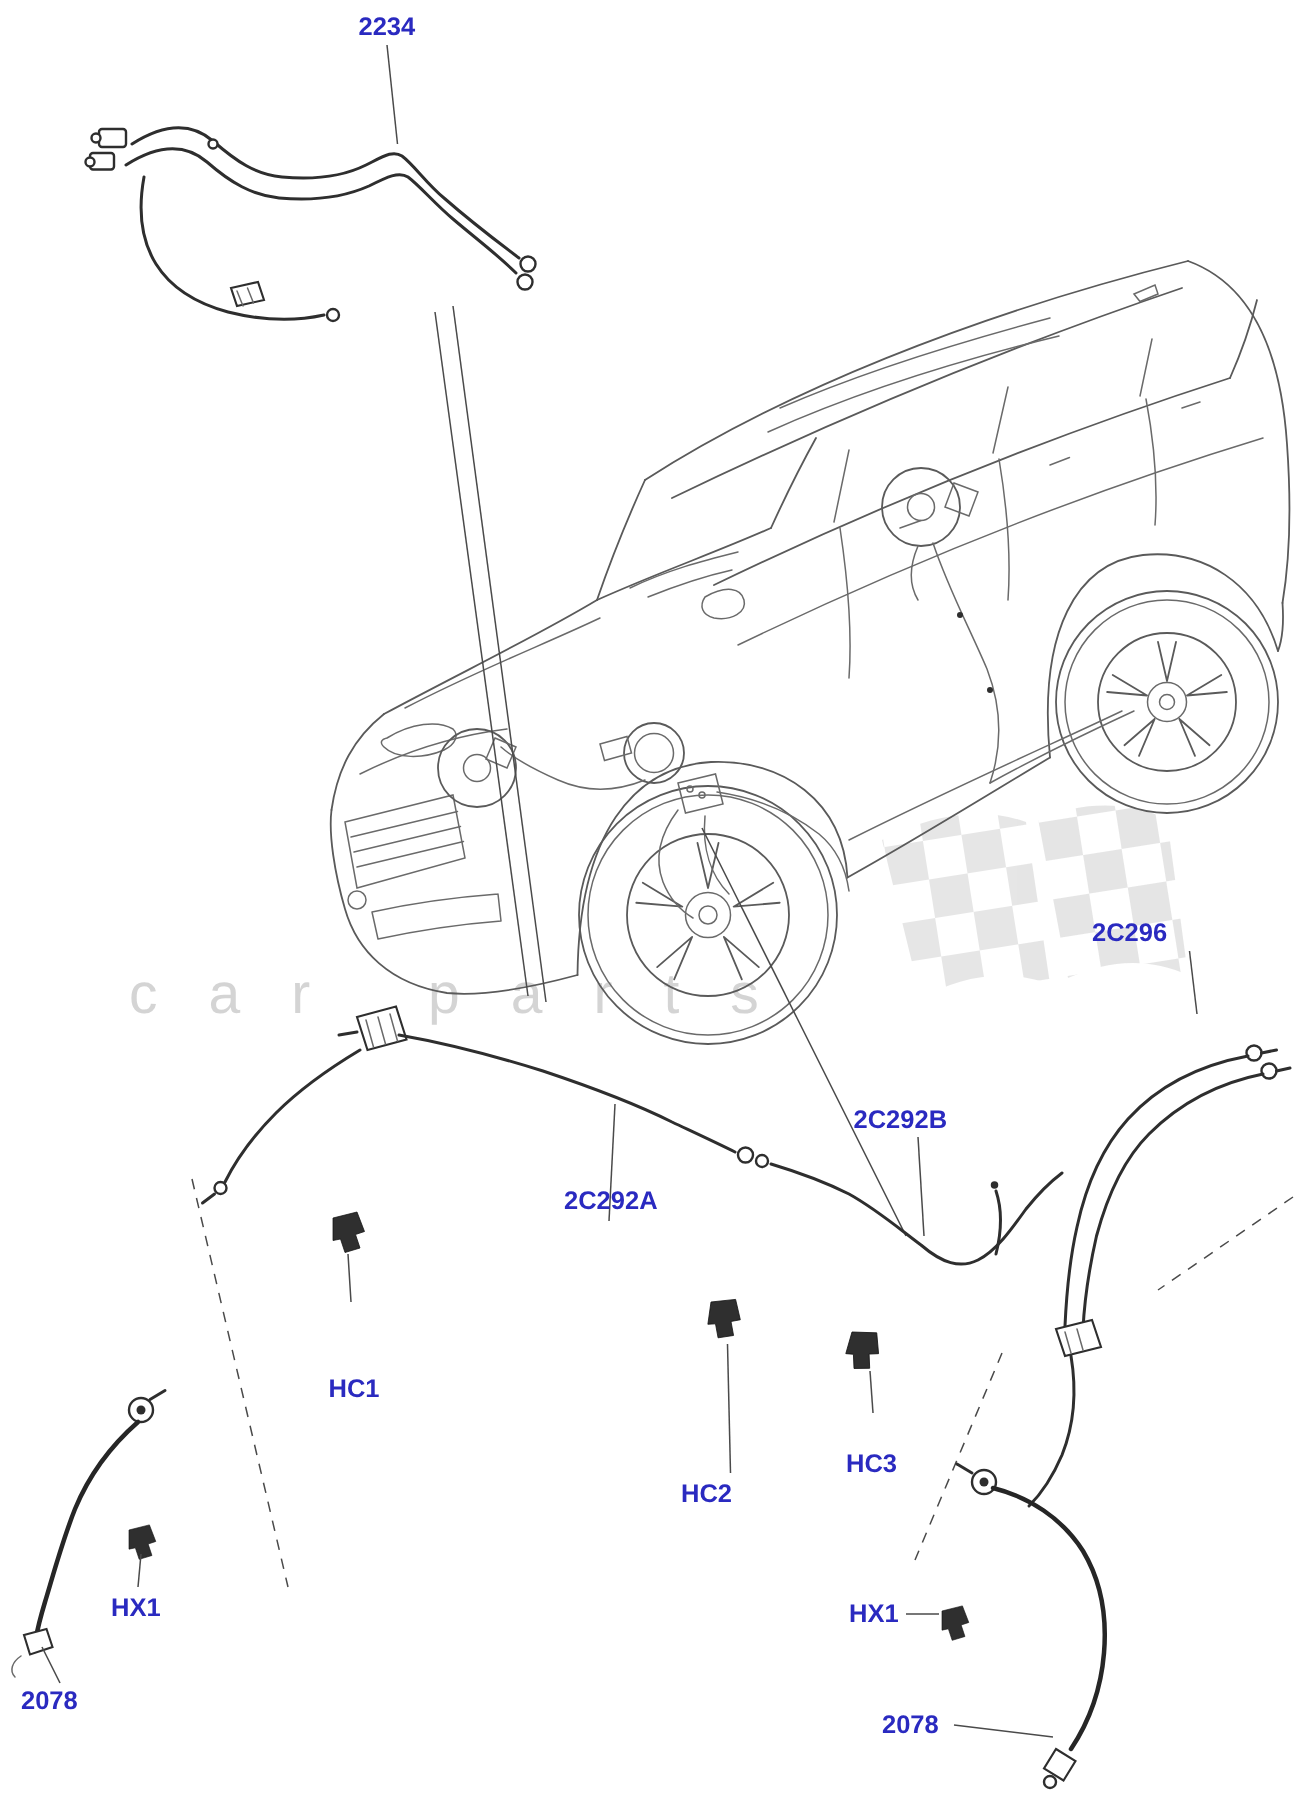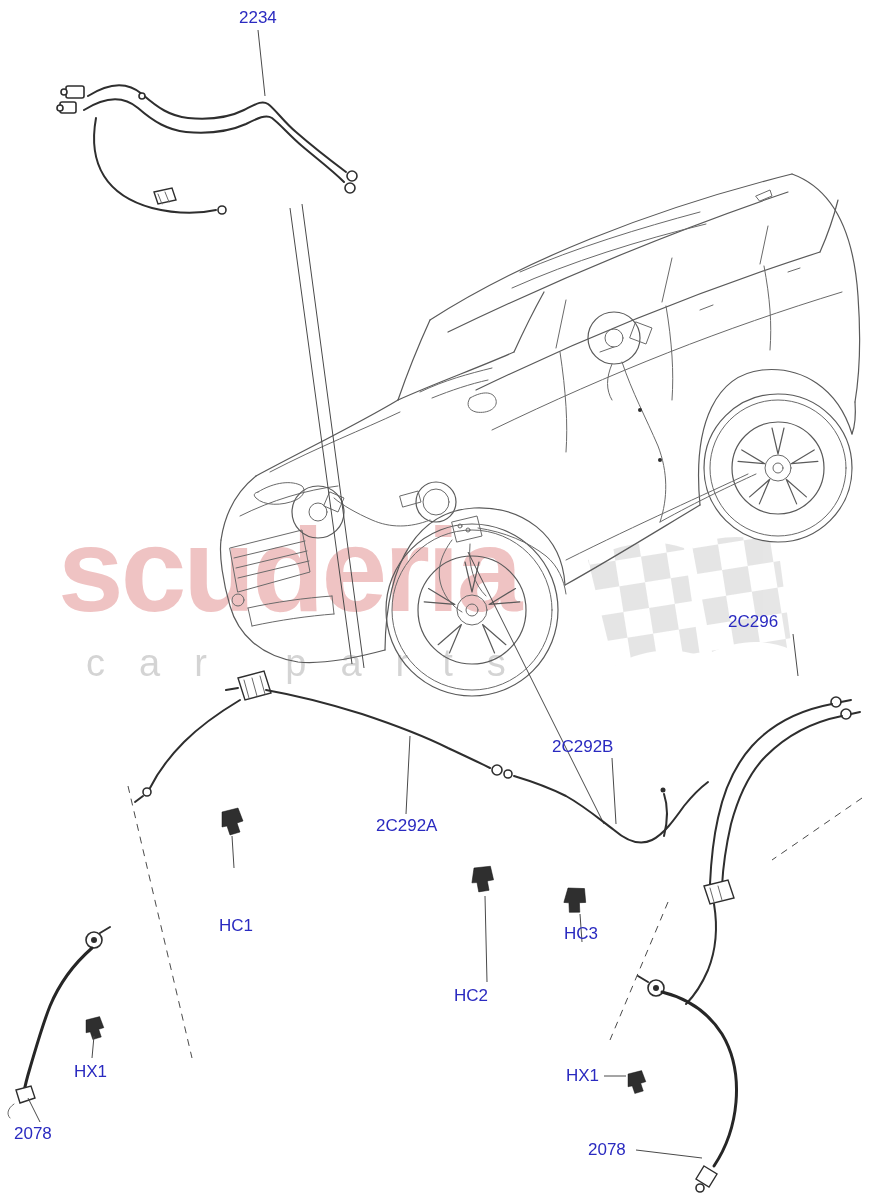--- a/index.html
+++ b/index.html
@@ -19,28 +19,27 @@
   .pipe{fill:none;stroke:#2e2e2e;stroke-width:2;stroke-linecap:round;stroke-linejoin:round;}
   .hose{fill:none;stroke:#262626;stroke-width:3;stroke-linecap:round;}
   .leader{fill:none;stroke:#4a4a4a;stroke-width:1;}
   .dash{fill:none;stroke:#4a4a4a;stroke-width:1;stroke-dasharray:7 6;}
   .fit{fill:#ffffff;stroke:#2e2e2e;stroke-width:1.6;}
   .fit-dark{fill:#2e2e2e;stroke:none;}
   .clip{fill:#2f2f2f;stroke:#111;stroke-width:.5;}
   .hatch{fill:#ffffff;stroke:#2e2e2e;stroke-width:1.4;}
   
   .lbl{position:absolute;z-index:2;color:#2a2ac0;font-size:17px;line-height:20px;
-       cursor:pointer;white-space:nowrap;}
+       cursor:pointer;white-space:nowrap;font-weight:bold;}
 </style>
 </head>
 <body>
 
 <div class="page">
 
-  <div class="wm-brand">scuderia</div>
   <div class="wm-tag">car parts</div>
 
   <svg class="draw" width="872" height="1200" viewBox="0 0 872 1200">
     <defs>
       <pattern id="checker" width="52" height="52" patternUnits="userSpaceOnUse" patternTransform="rotate(-9)">
         <rect width="26" height="26" fill="#e3e3e3"></rect>
         <rect x="26" y="26" width="26" height="26" fill="#e3e3e3"></rect>
       </pattern>
       <g id="fsp">
           <path class="car-ln" d="M 472,592 L 465,562 M 472,592 L 479,562"></path>
@@ -242,23 +241,23 @@
       <path class="leader" d="M 582,942 L 580,914"></path>
       <path class="leader" d="M 92,1058 L 94,1036"></path>
       <path class="leader" d="M 40,1122 L 28,1098"></path>
       <path class="leader" d="M 604,1076 L 626,1076"></path>
       <path class="leader" d="M 636,1150 L 702,1158"></path>
     </g>
   </svg>
 
   <div class="lbl" style="left:239px;top:8px">2234</div>
   <div class="lbl" style="left:728px;top:612px">2C296</div>
-  <div class="lbl" style="left:552px;top:737px">2C292B</div>
-  <div class="lbl" style="left:376px;top:816px">2C292A</div>
+  <div class="lbl" style="left:569px;top:737px">2C292B</div>
+  <div class="lbl" style="left:376px;top:791px">2C292A</div>
   <div class="lbl" style="left:219px;top:916px">HC1</div>
   <div class="lbl" style="left:454px;top:986px">HC2</div>
-  <div class="lbl" style="left:564px;top:924px">HC3</div>
+  <div class="lbl" style="left:564px;top:966px">HC3</div>
   <div class="lbl" style="left:74px;top:1062px">HX1</div>
   <div class="lbl" style="left:566px;top:1066px">HX1</div>
   <div class="lbl" style="left:14px;top:1124px">2078</div>
   <div class="lbl" style="left:588px;top:1140px">2078</div>
 
 </div>
 
 </body></html>

